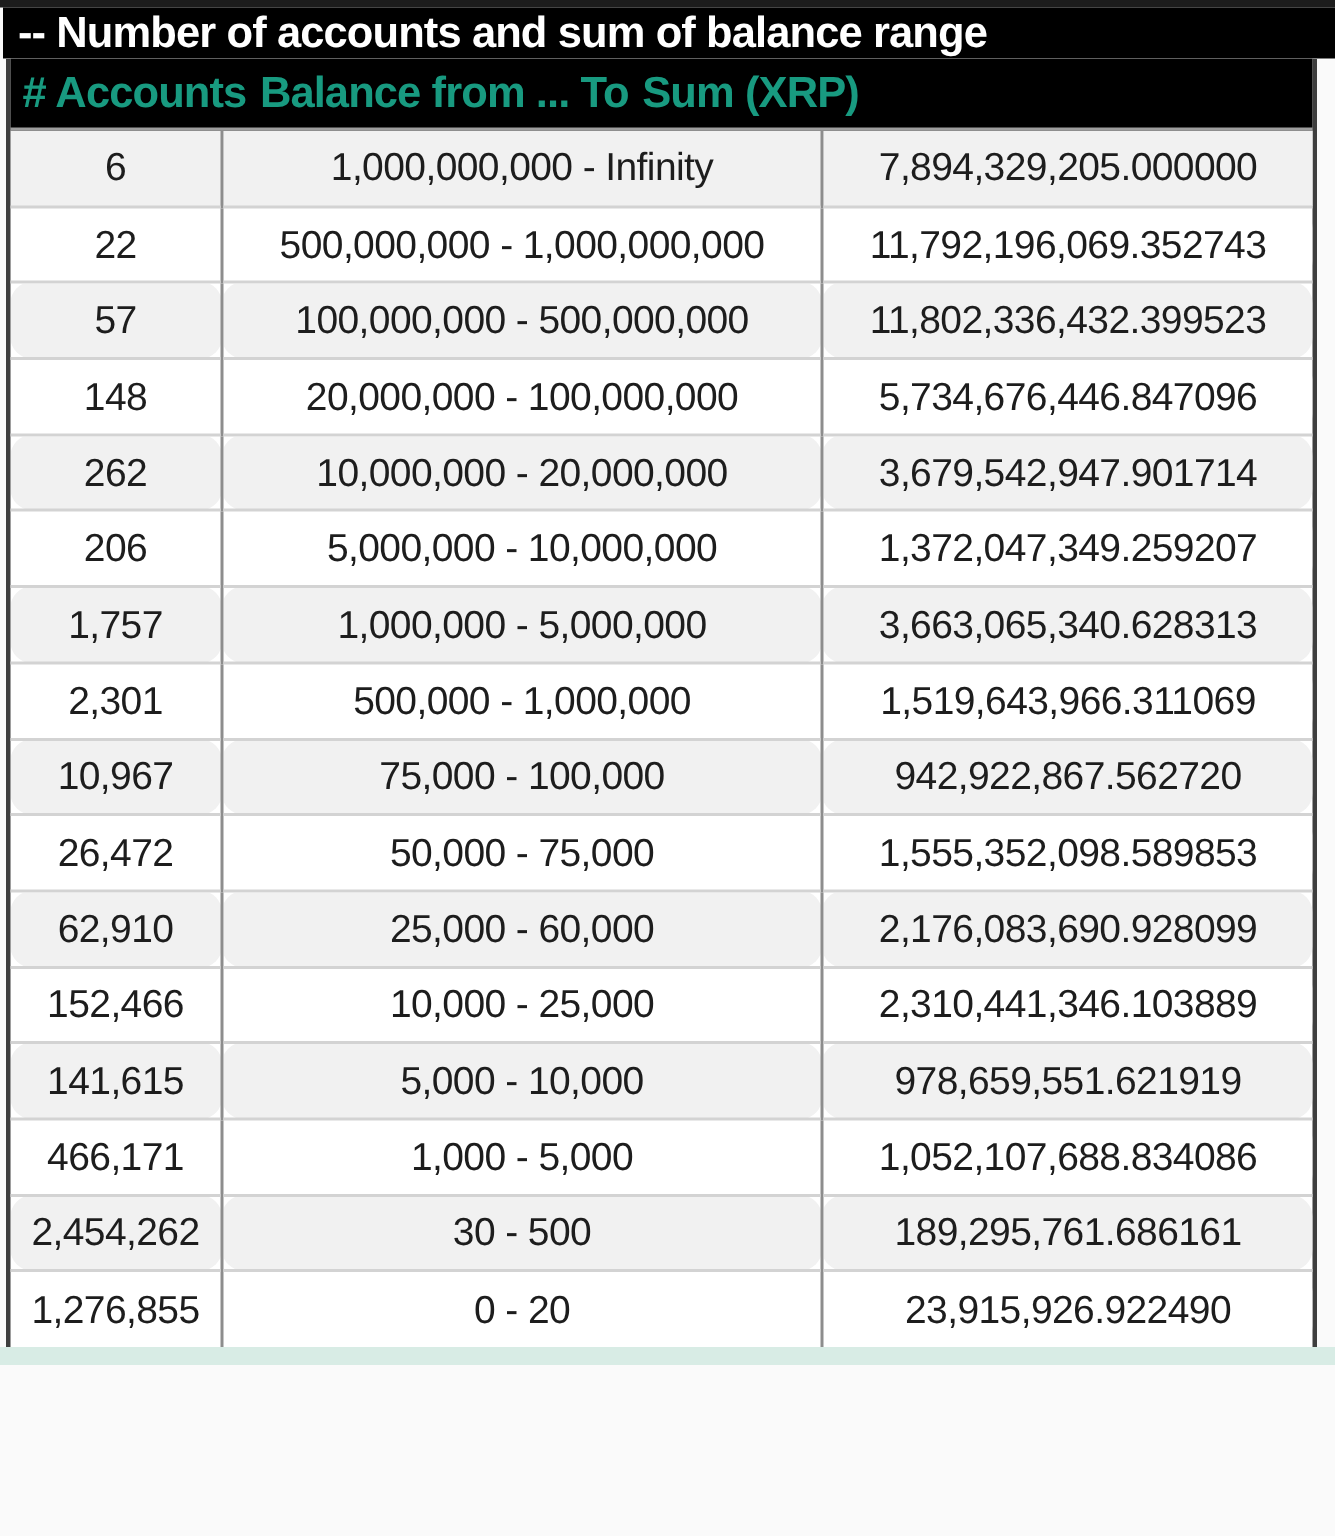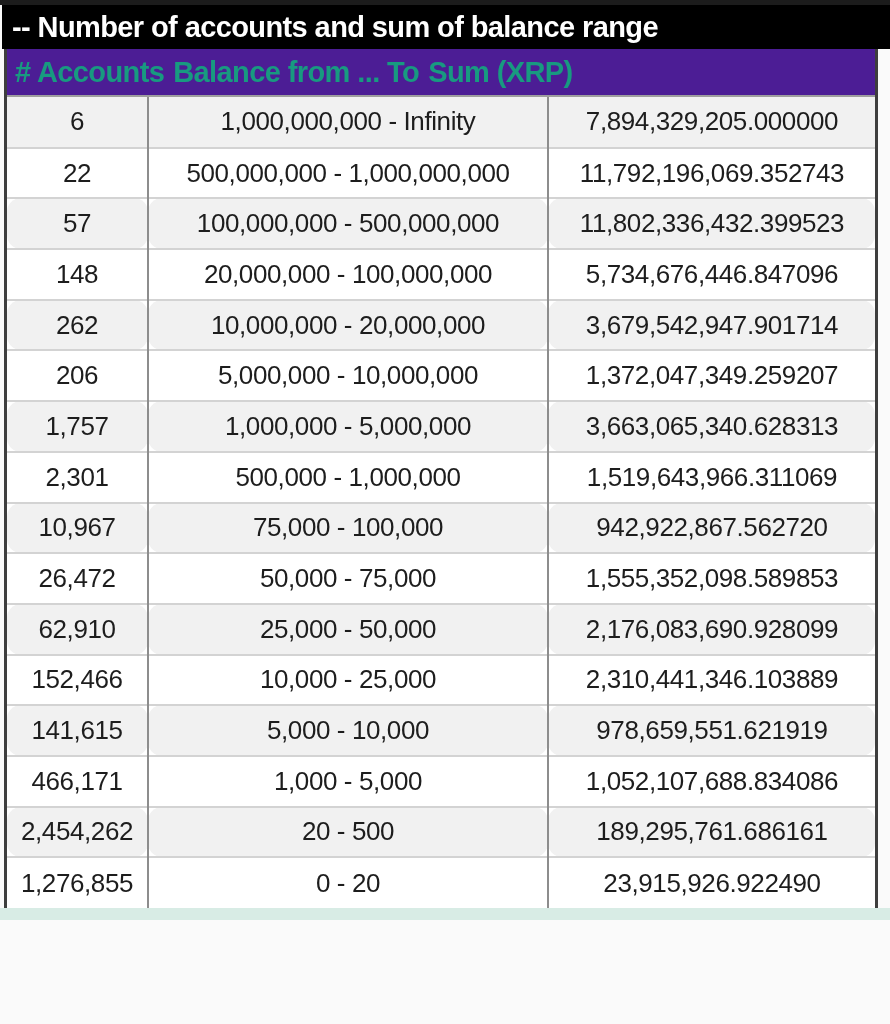--- a/index.html
+++ b/index.html
@@ -21,21 +21,21 @@
     width: 890px; height: 1024px;
     overflow: hidden;
     background: var(--page-bg);
     font-family: "Liberation Sans", sans-serif;
   }
   .top-strip {
     height: 5px;
     background: #1c1c1c;
   }
   .title-bar {
-    height: 44px;
+    height: 34px;
     margin-left: 2px;
     background: var(--title-bg);
     color: var(--title-fg);
     display: flex;
     align-items: center;
     padding-left: 10px;
     font-size: 29px;
     font-weight: bold;
     letter-spacing: -0.6px;
     white-space: nowrap;
@@ -51,21 +51,21 @@
     display: flex;
     align-items: center;
     gap: 9px;
     padding-left: 8px;
     border-bottom: 2px solid var(--header-border);
     color: var(--accent);
     font-size: 29px;
     font-weight: bold;
     letter-spacing: -0.6px;
     white-space: nowrap;
-    background: #4c1d95;
+    background: #000000;
   }
   table.accounts {
     width: 100%;
     border-collapse: collapse;
     table-layout: fixed;
   }
   table.accounts col.c1 { width: 141px; }
   table.accounts col.c2 { width: 400px; }
   table.accounts tr { height: 50.7px; }
   table.accounts td {
@@ -166,21 +166,21 @@
   </tr>
 
   <tr class="data-row">
     <td>26,472</td>
     <td>50,000 - 75,000</td>
     <td>1,555,352,098.589853</td>
   </tr>
 
   <tr class="data-row">
     <td>62,910</td>
-    <td>25,000 - 50,000</td>
+    <td>25,000 - 60,000</td>
     <td>2,176,083,690.928099</td>
   </tr>
 
   <tr class="data-row">
     <td>152,466</td>
     <td>10,000 - 25,000</td>
     <td>2,310,441,346.103889</td>
   </tr>
 
   <tr class="data-row">
@@ -191,21 +191,21 @@
 
   <tr class="data-row">
     <td>466,171</td>
     <td>1,000 - 5,000</td>
     <td>1,052,107,688.834086</td>
   </tr>
 
 
   <tr class="data-row">
     <td>2,454,262</td>
-    <td>20 - 500</td>
+    <td>30 - 500</td>
     <td>189,295,761.686161</td>
   </tr>
 
   <tr class="data-row">
     <td>1,276,855</td>
     <td>0 - 20</td>
     <td>23,915,926.922490</td>
   </tr>
 </tbody>
   </table>

